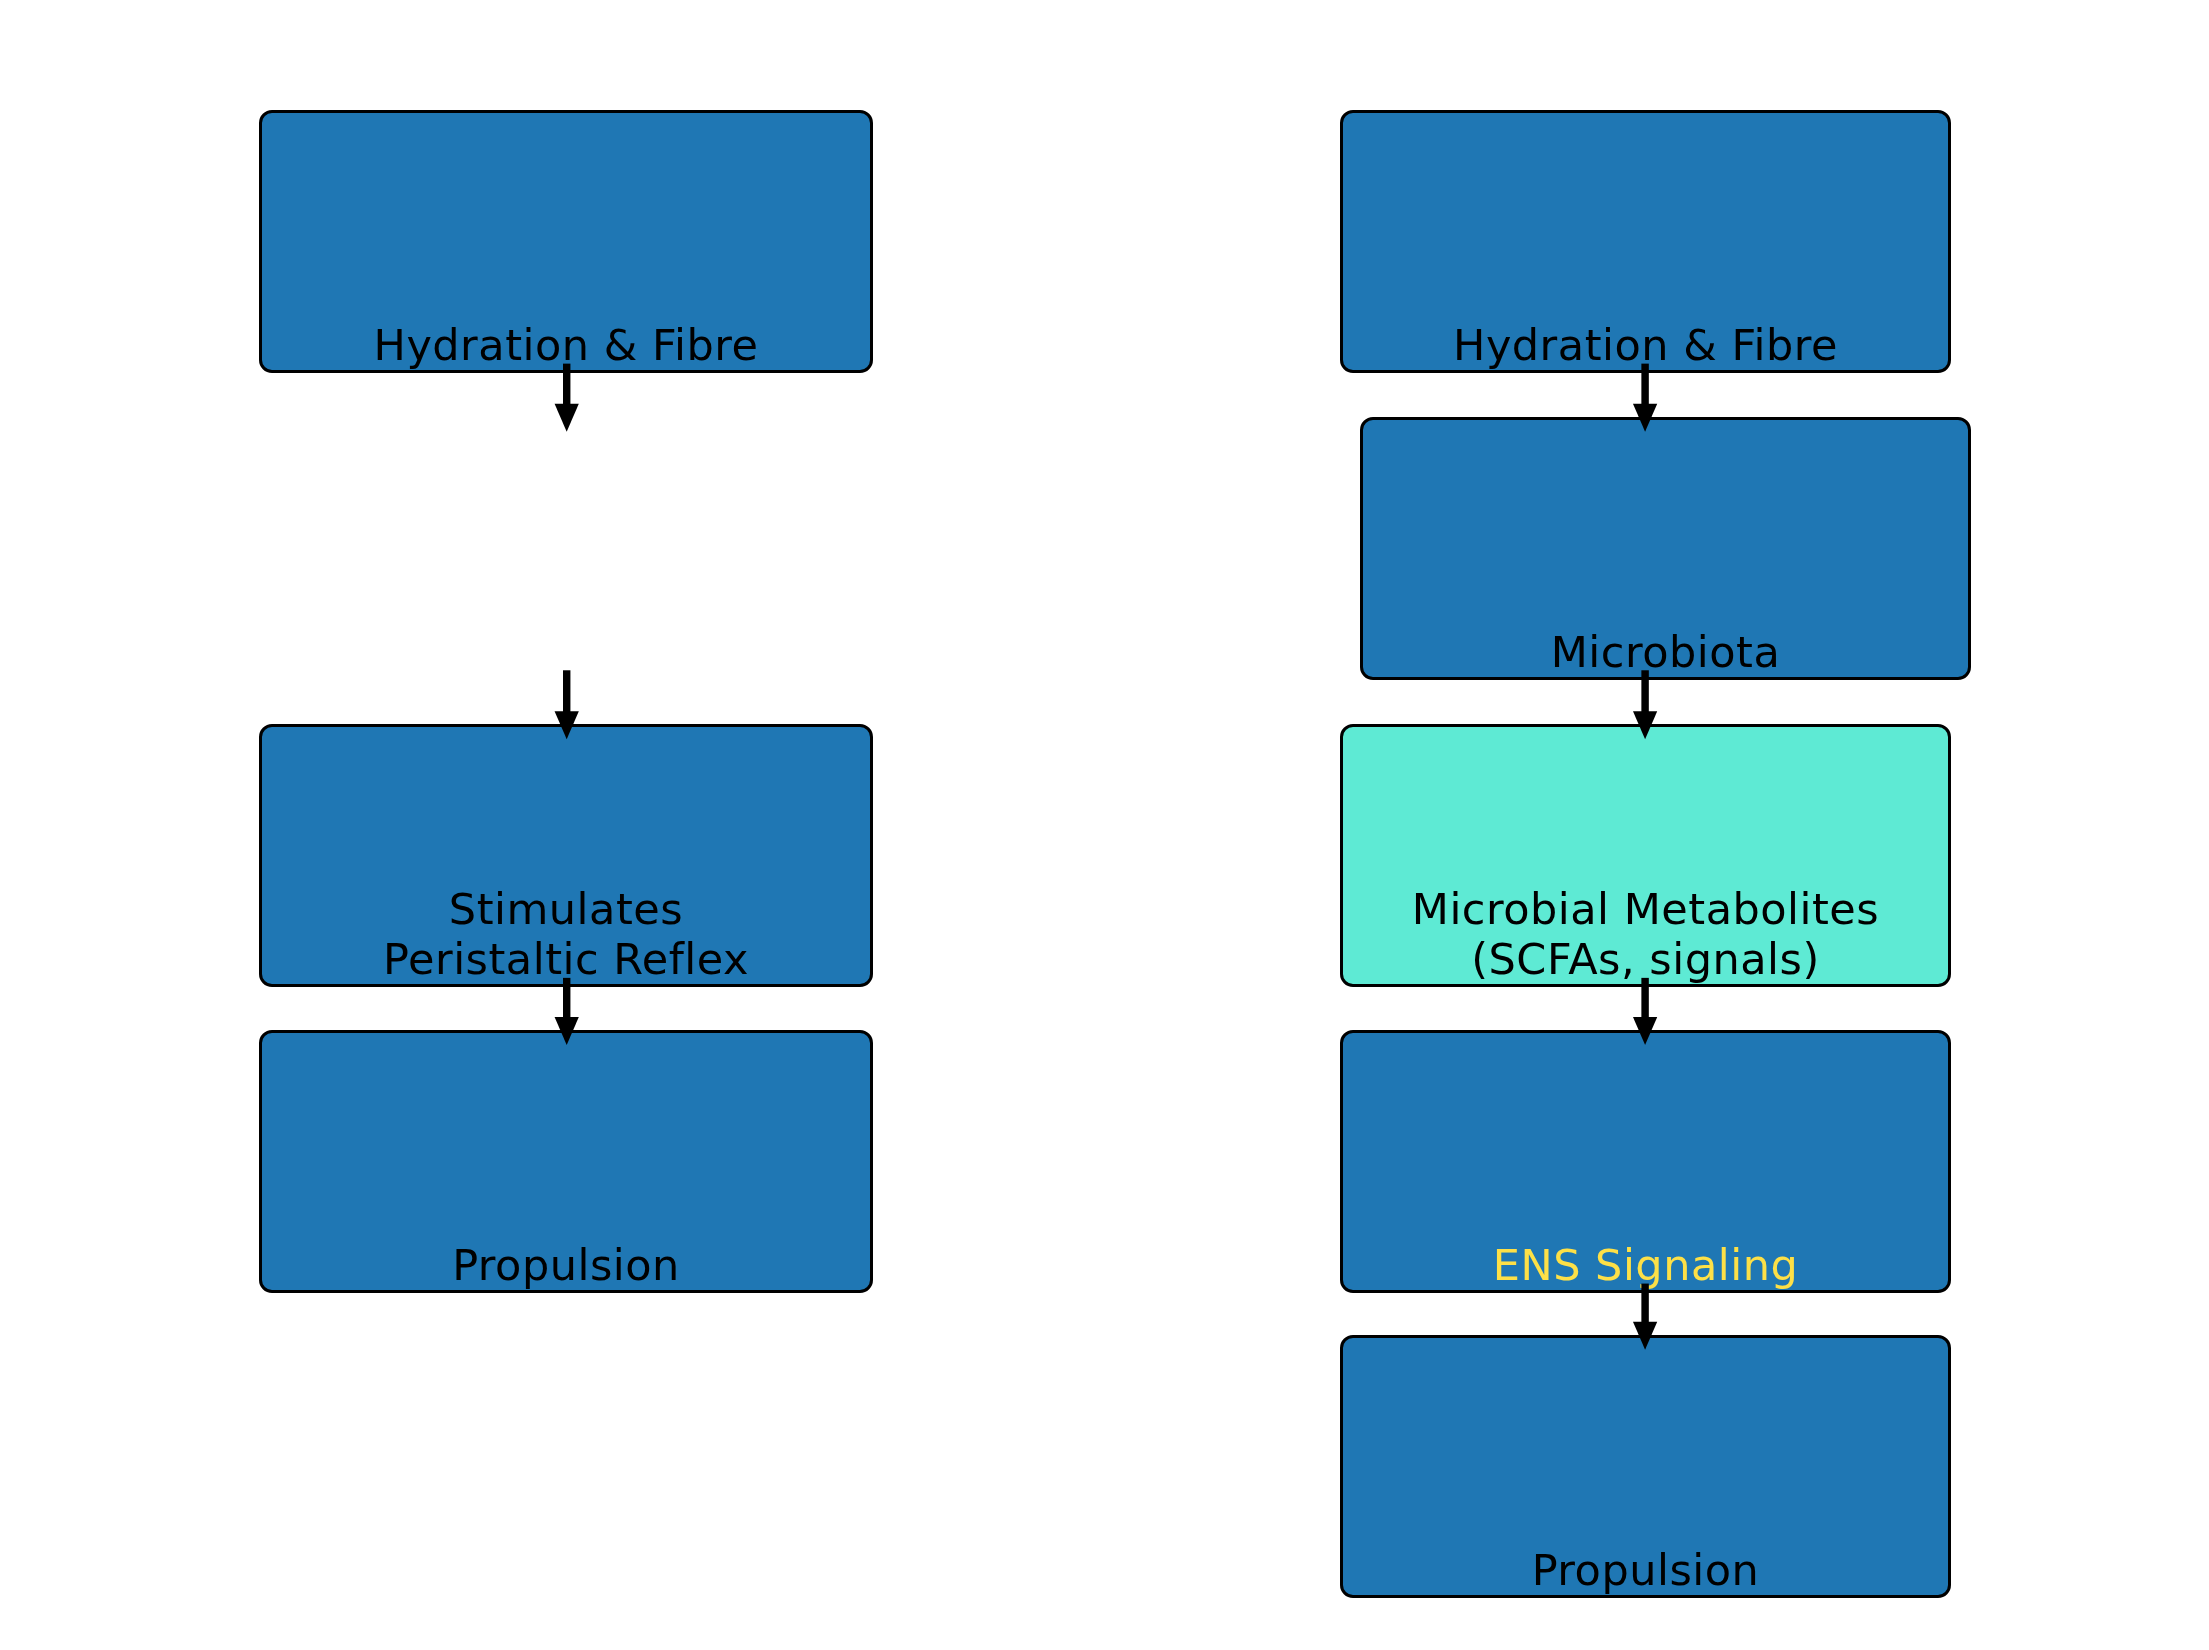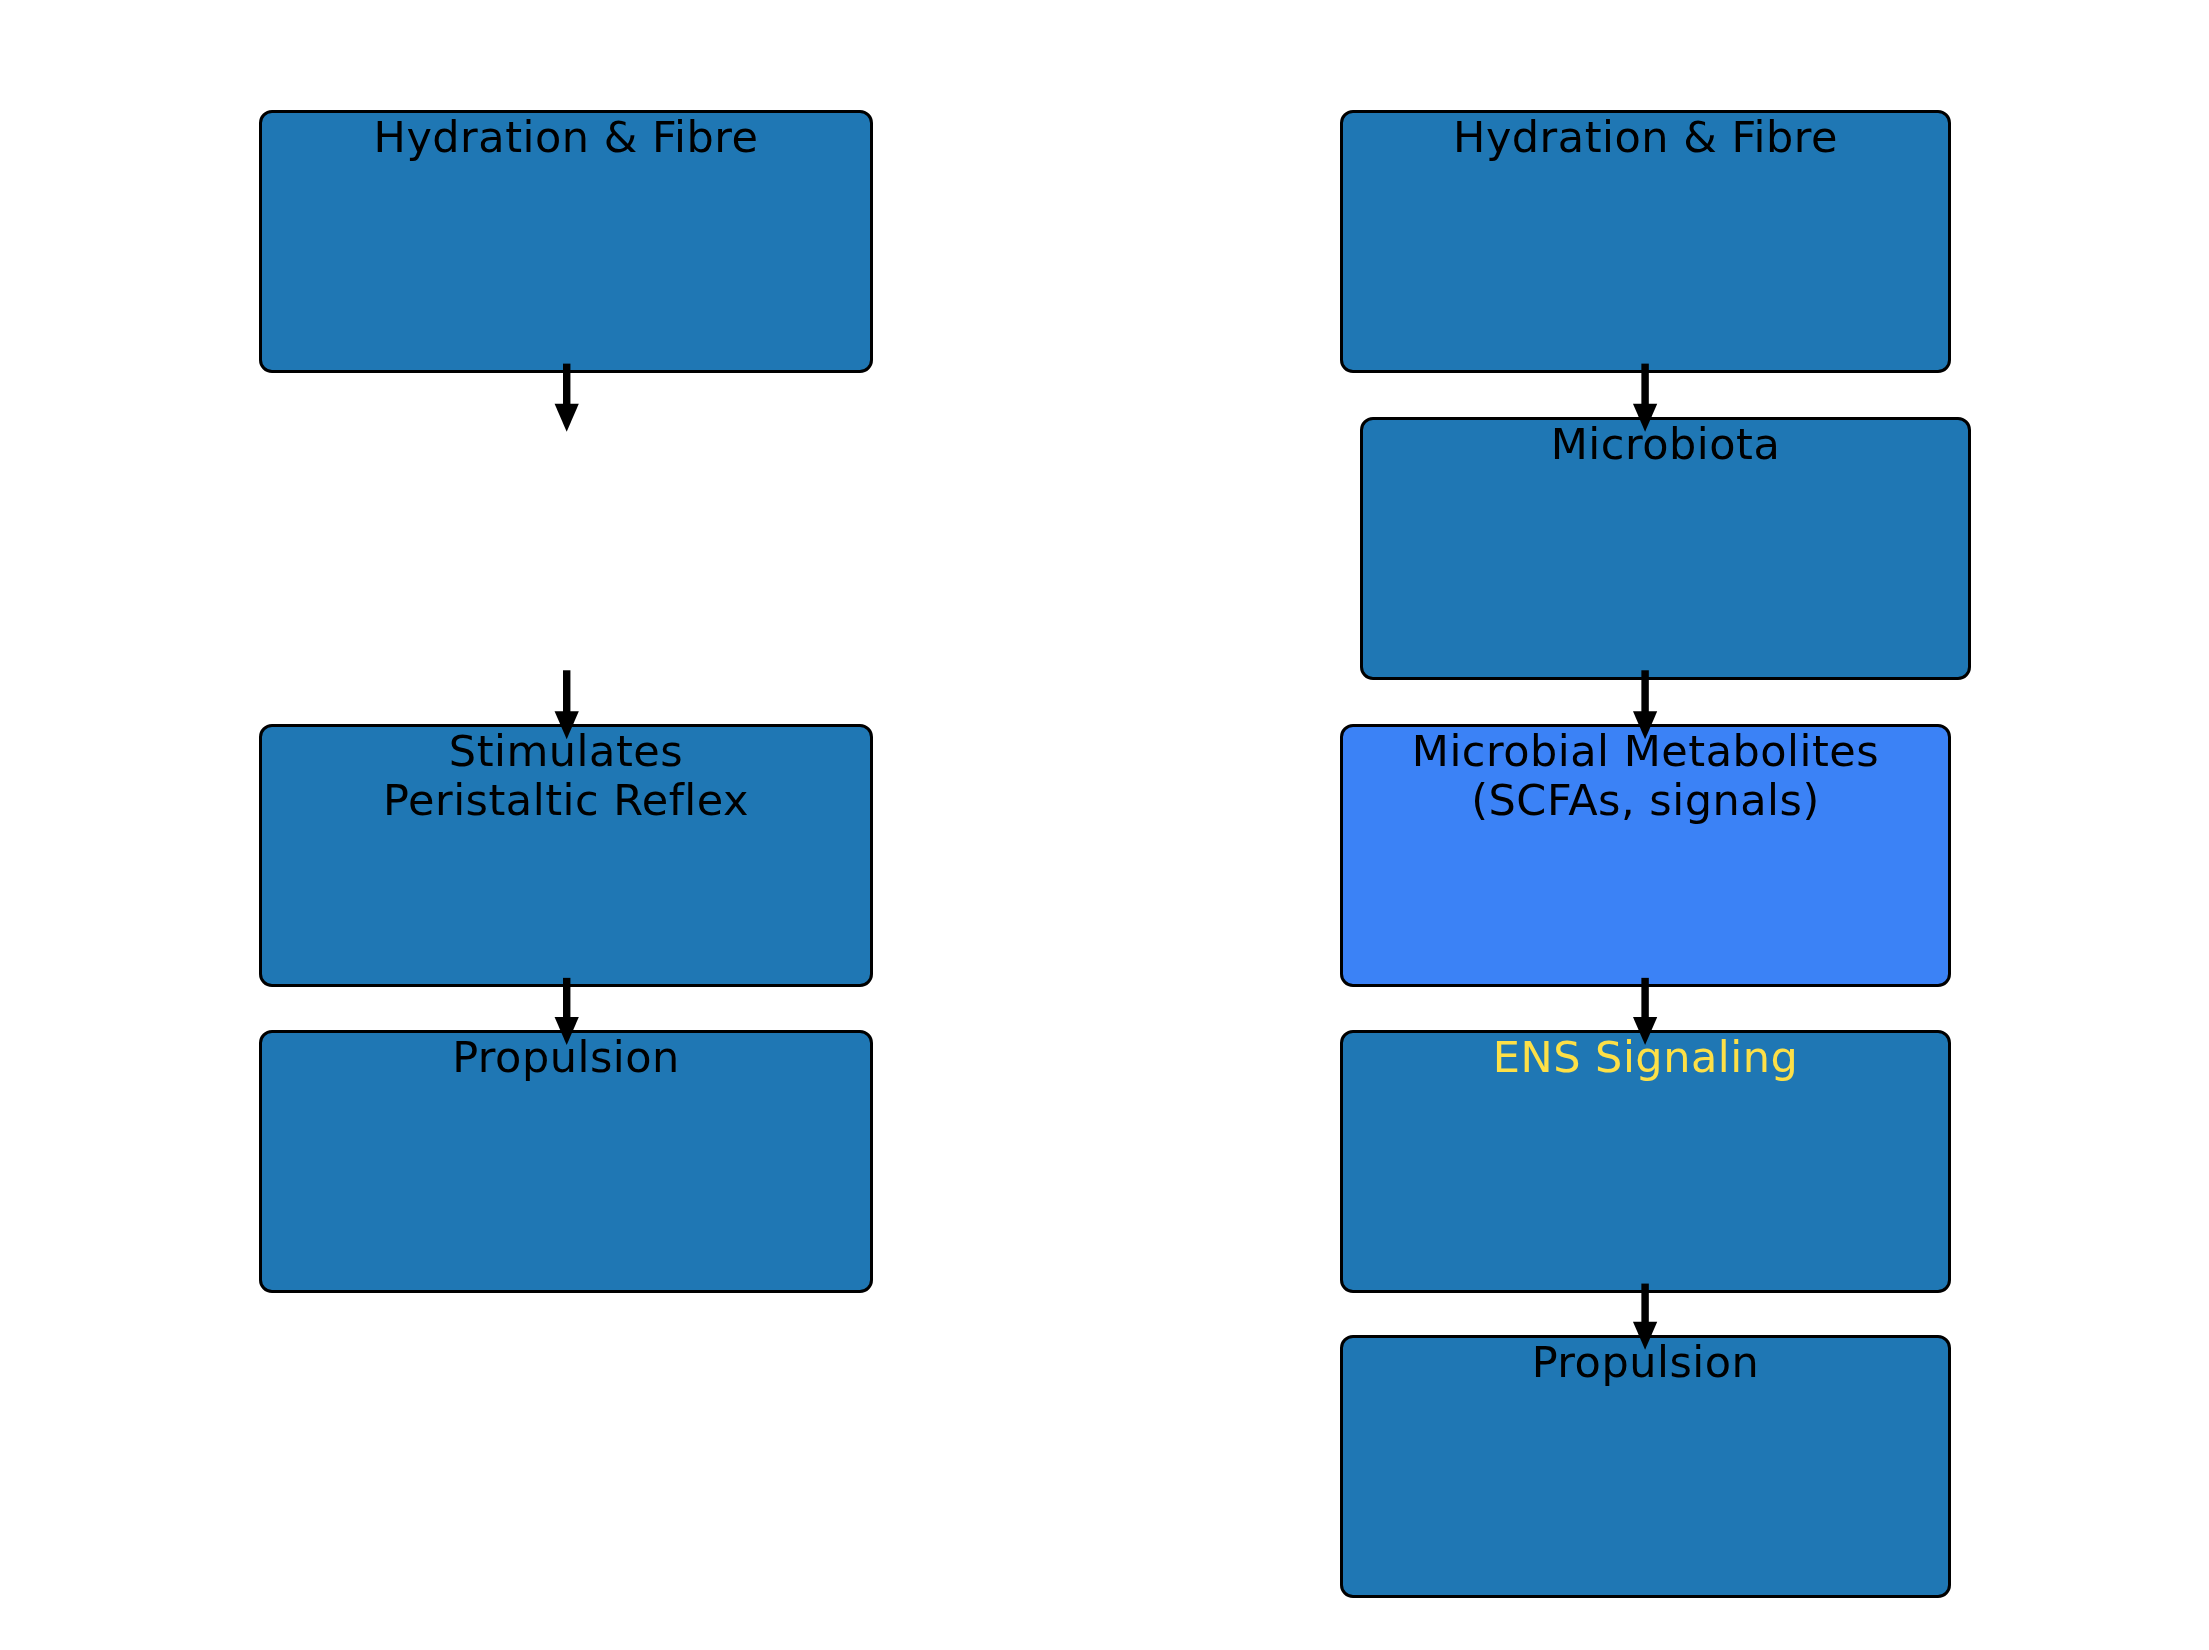--- a/index.html
+++ b/index.html
@@ -15,21 +15,21 @@
     overflow: hidden;
     font-family: "DejaVu Sans", "Liberation Sans", sans-serif;
   }
   .box {
     position: absolute;
     box-sizing: border-box;
     border: 3.7px solid #000000;
     border-radius: 13px;
     background: #1f77b4;
     display: flex;
-    align-items: flex-start;
+    align-items: flex-end;
     justify-content: center;
     z-index: 1;
   }
   .box-label {
     display: block;
     white-space: pre-line;
     text-align: center;
     color: #000000;
     font-size: 43px;
     line-height: 1.15;
@@ -74,21 +74,21 @@
     </div>
     <div class="box" style="left: 259px; top: 1030px; width: 614px; height: 263px; background: rgb(31, 119, 180); border-color: rgb(0, 0, 0);">
       <span class="box-label" style="color: rgb(0, 0, 0);">Propulsion</span>
     </div>
     <div class="box" style="left: 1340px; top: 110px; width: 611px; height: 263px; background: rgb(31, 119, 180); border-color: rgb(0, 0, 0);">
       <span class="box-label" style="color: rgb(0, 0, 0);">Hydration &amp; Fibre</span>
     </div>
     <div class="box" style="left: 1340px; top: 417px; width: 611px; height: 263px; background: rgb(31, 119, 180); border-color: rgb(0, 0, 0); margin-left: 20px;">
       <span class="box-label" style="color: rgb(0, 0, 0);">Microbiota</span>
     </div>
-    <div class="box" style="left: 1340px; top: 724px; width: 611px; height: 263px; background: #3b82f6; border-color: rgb(0, 0, 0);">
+    <div class="box" style="left: 1340px; top: 724px; width: 611px; height: 263px; background: #5eead4; border-color: rgb(0, 0, 0);">
       <span class="box-label" style="color: rgb(0, 0, 0);">Microbial Metabolites
 (SCFAs, signals)</span>
     </div>
     <div class="box" style="left: 1340px; top: 1030px; width: 611px; height: 263px; background: rgb(31, 119, 180); border-color: rgb(0, 0, 0);">
       <span class="box-label" style="color: #fde047;">ENS Signaling</span>
     </div>
     <div class="box" style="left: 1340px; top: 1335px; width: 611px; height: 263px; background: rgb(31, 119, 180); border-color: rgb(0, 0, 0);">
       <span class="box-label" style="color: rgb(0, 0, 0);">Propulsion</span>
     </div>
   </div>

